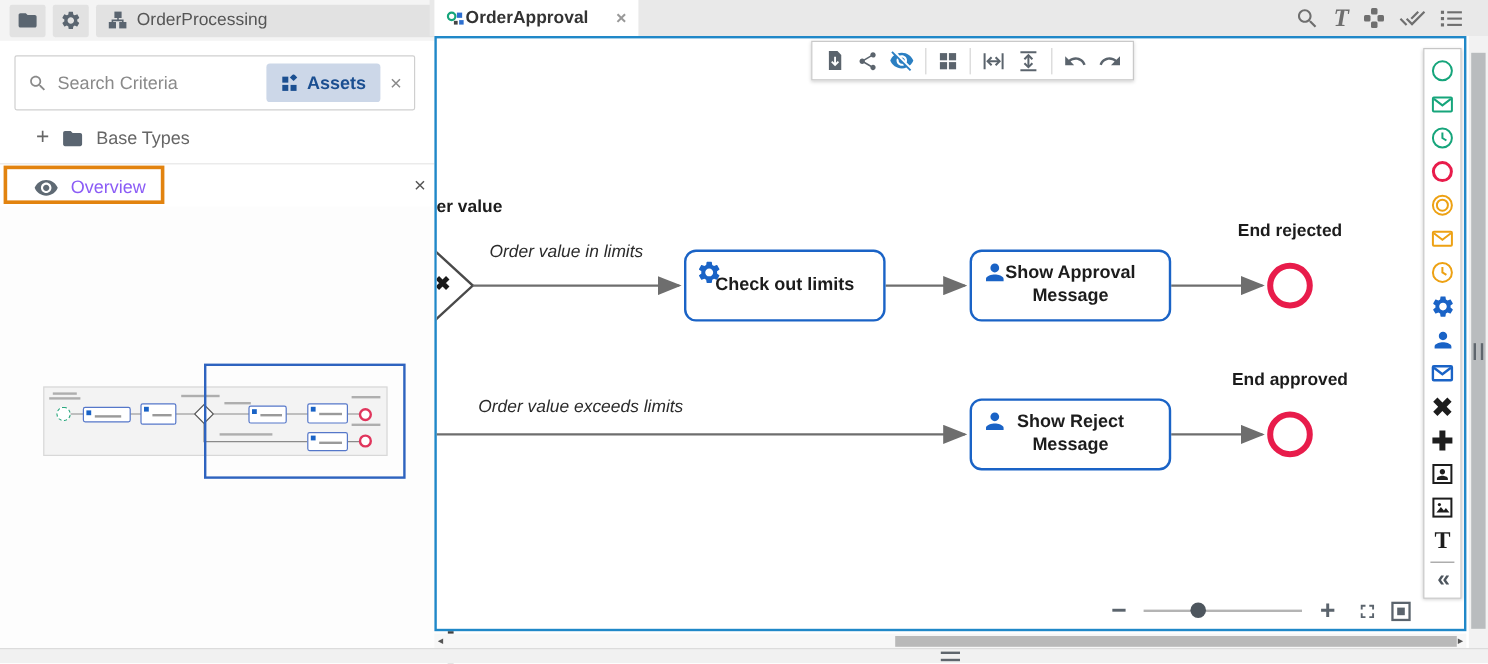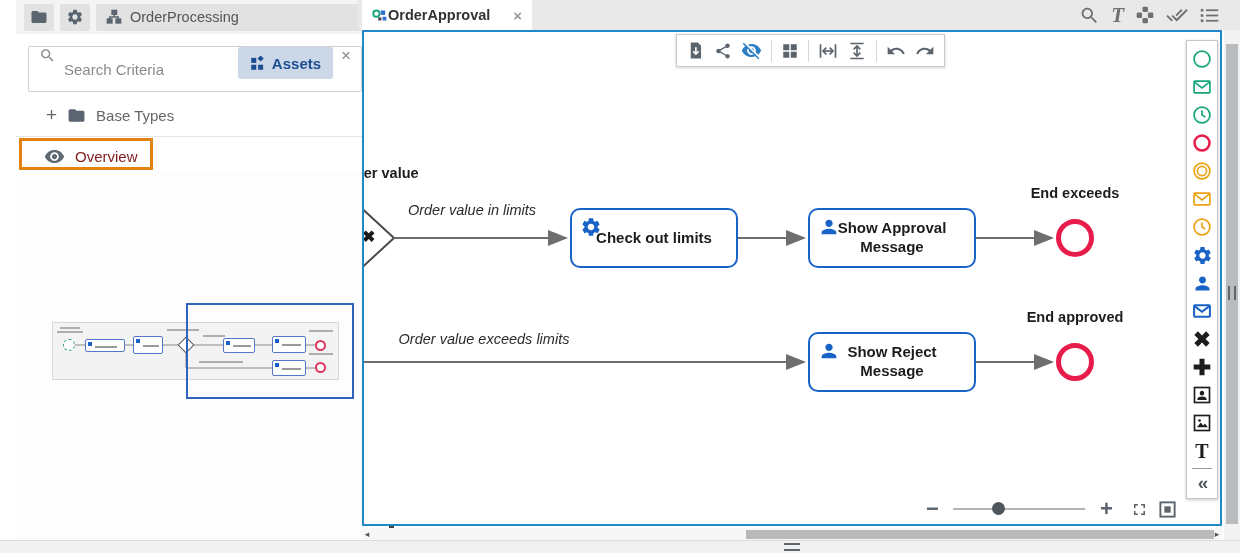--- a/index.html
+++ b/index.html
@@ -2,33 +2,33 @@
 <html><head>
 <meta charset="utf-8">
 <style>
   *{margin:0;padding:0;box-sizing:border-box}
   html,body{background:#fff}
   #app{position:relative;width:1240px;height:553px;background:#fff;
        font-family:"Liberation Sans",sans-serif;overflow:hidden;color:#333}
   svg{display:block}
 
   
-  #left-panel{position:absolute;left:16px;top:0;width:378px;height:553px;background:#fff;border-right:5px solid #404040}
+  #left-panel{position:absolute;left:0;top:0;width:378px;height:553px;background:#fff;border-right:5px solid #404040}
   #lp-toolbar{position:absolute;left:0;top:0;width:100%;height:34px;background:#f4f4f4;display:flex;align-items:center;gap:6px;padding:0 8px}
   .tool-btn{width:30px;height:27px;background:#e2e2e2;border-radius:2px;display:flex;align-items:center;justify-content:center;color:#5a6570}
   .proj-tab{height:27px;flex:1;background:#e2e2e2;border-radius:2px;display:flex;align-items:center;gap:8px;padding:0 10px;color:#555;font-size:14.5px}
-  #search-box{position:absolute;left:12px;top:46px;width:334px;height:46px;border:1px solid #cfcfcf;border-radius:2px;background:#fff;display:flex;padding:0 10px;gap:8px}
+  #search-box{position:absolute;left:12px;top:46px;width:334px;height:46px;border:1px solid #cfcfcf;border-radius:2px;background:#fff;display:flex;align-items:center;padding:0 10px;gap:8px}
   #search-box input{border:none;outline:none;flex:1;font-size:15px;color:#444;background:transparent;min-width:0}
   #search-box input::placeholder{color:#8a8a8a}
   .assets-chip{height:32px;background:#ccd7e8;border-radius:3px;display:flex;align-items:center;gap:7px;padding:0 12px;color:#1b4f91;font-weight:bold;font-size:15px;white-space:nowrap}
   .x-glyph{color:#8a8a8a;font-size:17px;line-height:1;cursor:default}
   #base-types-row{position:absolute;left:0;top:100px;width:100%;height:30px;display:flex;align-items:center;gap:10px;padding-left:30px;color:#666;font-size:15px}
   .plus-glyph{font-size:19px;color:#666}
   #lp-divider{position:absolute;left:0;top:136px;width:100%;height:1px;background:#e6e6e6}
-  #overview-row{position:absolute;left:0;top:140px;width:100%;height:32px;display:flex;align-items:center;gap:10px;padding-left:28px;color:#7f1d1d;font-size:15px}
+  #overview-row{position:absolute;left:0;top:140px;width:100%;height:32px;display:flex;align-items:center;gap:10px;padding-left:28px;color:#8b5cf6;font-size:15px}
   #overview-highlight{position:absolute;left:3px;top:138px;width:134px;height:32px;border:3px solid #e2830f;pointer-events:none}
   #overview-close{position:absolute;right:18px;top:146px}
   #overview-body{position:absolute;left:0;top:172px;width:100%;height:381px;background:#fdfdfd}
 
   
   #minimap{position:absolute;left:36px;top:150px;width:287px;height:58px;background:#f3f3f3;border:1px solid #d8d8d8}
   .mm-bar{position:absolute;height:2px;background:#aeaeae}
   .mm-task{position:absolute;background:#fff;border:1px solid #5577c9;border-radius:2px}
   .mm-dot{position:absolute;left:2px;top:2px;width:4px;height:4px;background:#1a63c6}
   .mm-tbar{position:absolute;left:9px;top:6px;height:2px;background:#9a9a9a}
@@ -296,21 +296,21 @@
 
       <div class="task" style="left:444px;top:300px">
         <span class="task-icon">
           <svg width="22" height="22" viewBox="0 0 24 24" fill="currentColor">
               <path d="M12 12c2.21 0 4-1.79 4-4s-1.79-4-4-4-4 1.79-4 4 1.79 4 4 4zm0 2c-2.67 0-8 1.34-8 4v2h16v-2c0-2.66-5.33-4-8-4z"></path>
             </svg>
         </span>
         <span>Show Reject Message</span>
       </div>
 
-      <div class="event-label" style="left:651px;top:153px;width:120px">End exceeds</div>
+      <div class="event-label" style="left:651px;top:153px;width:120px">End rejected</div>
       <div class="end-event" style="left:692px;top:187px"></div>
       <div class="event-label" style="left:651px;top:277px;width:120px">End approved</div>
       <div class="end-event" style="left:692px;top:311px"></div>
 
       <div id="canvas-toolbar">
         <span>
           <svg width="19" height="19" viewBox="0 0 24 24">
               <path d="M6 2h9l4 4v16H6z" fill="#5b646d"></path>
               <path d="M12.5 8v8M9 13l3.5 3.5L16 13" stroke="#fff" stroke-width="2" fill="none"></path>
             </svg>

